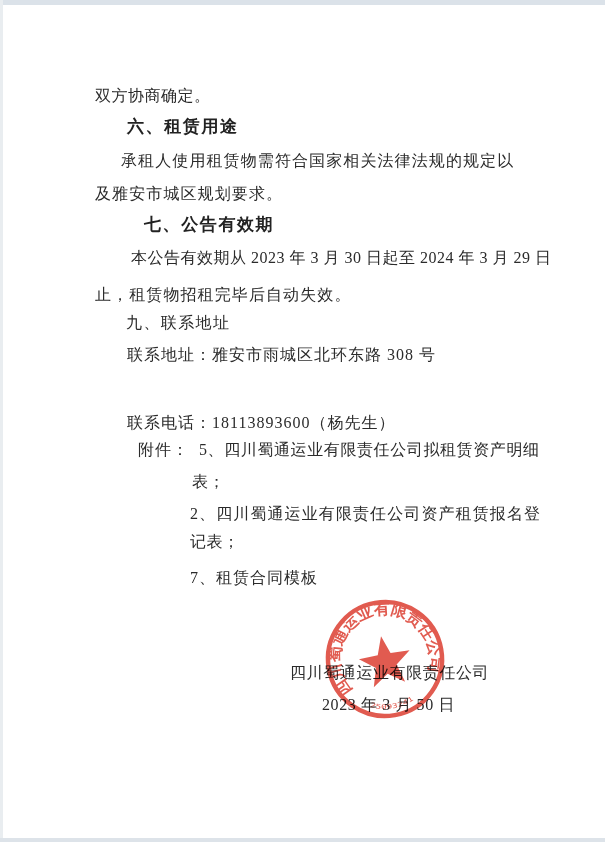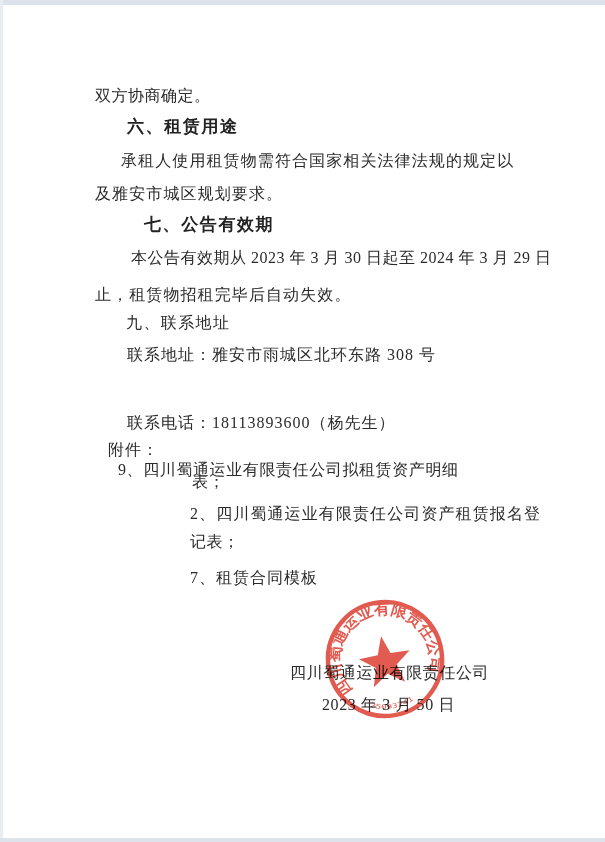--- a/index.html
+++ b/index.html
@@ -60,23 +60,23 @@
   <div class="line" style="top:248px; left:131px;text-align:center;">本公告有效期从 2023 年 3 月 30 日起至 2024 年 3 月 29 日</div>
 
   <div class="line spread" style="top:285px; left:95px;">止，租赁物招租完毕后自动失效。</div>
 
   <div class="line" style="top:313px; left:126px; letter-spacing:1.4px;">九、联系地址</div>
 
   <div class="line" style="top:345px; left:127px; letter-spacing:1px;">联系地址：雅安市雨城区北环东路 308 号</div>
 
   <div class="line" style="top:377px; left:127px; letter-spacing:1px;margin-top:36px;">联系电话：18113893600（杨先生）</div>
 
-  <div class="line attach-row" style="top:440px; left:108px;flex-direction:column;">
+  <div class="line attach-row" style="top:440px; left:138px;">
     <span class="attach-label">附件：</span>
-    <span class="attach-item">9、四川蜀通运业有限责任公司拟租赁资产明细</span>
+    <span class="attach-item">5、四川蜀通运业有限责任公司拟租赁资产明细</span>
   </div>
 
   <div class="line" style="top:472px; left:192px;">表；</div>
 
   <div class="line spread" style="top:504px; left:190px;">2、四川蜀通运业有限责任公司资产租赁报名登</div>
 
   <div class="line" style="top:532px; left:190px;">记表；</div>
 
   <div class="line" style="top:568px; left:190px; letter-spacing:1px;">7、租赁合同模板</div>
 

